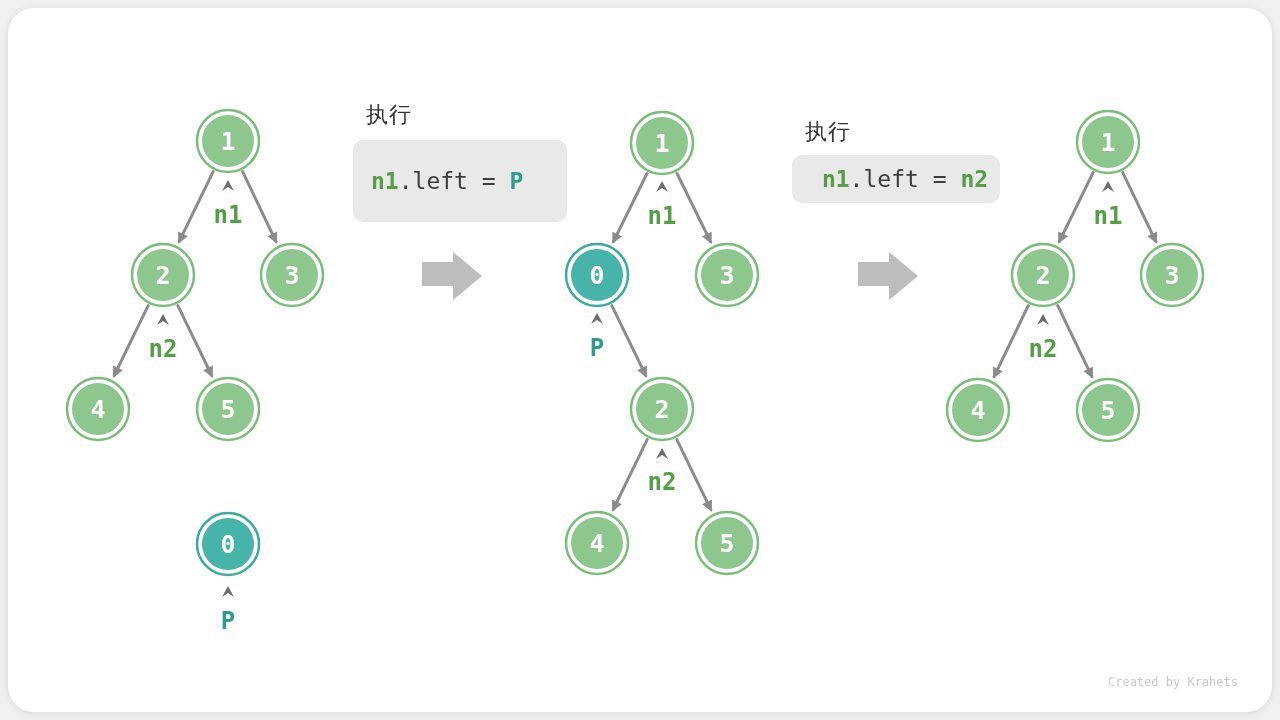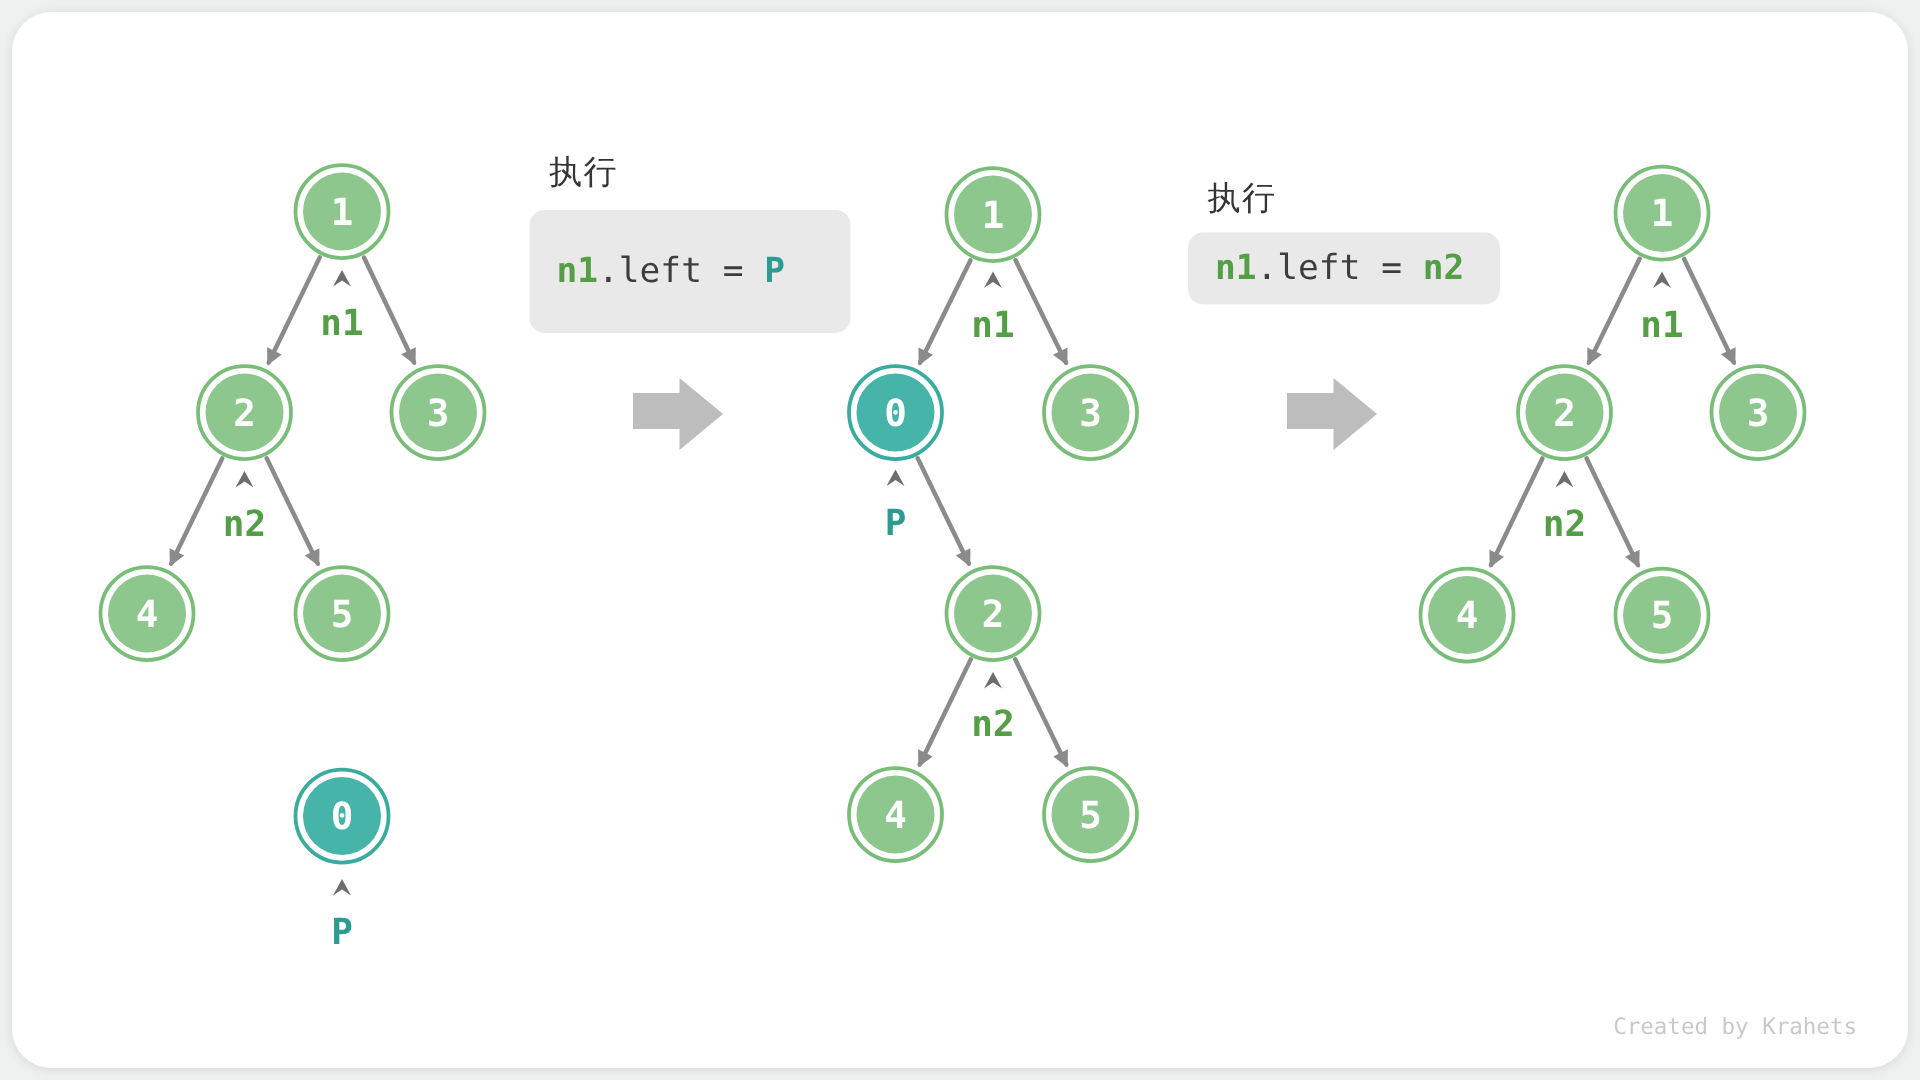--- a/index.html
+++ b/index.html
@@ -30,21 +30,21 @@
   .code-line{
     font-family:"DejaVu Sans Mono","Liberation Mono",monospace;
     font-size:23px;line-height:36px;white-space:pre;
   }
   .tok-plain{color:#3d3d3d;font-weight:normal;}
   .tok-green{color:#539e46;font-weight:bold;}
   .tok-teal{color:#2e9b91;font-weight:bold;}
   .footer{
     position:absolute;right:42px;top:675px;
     font-family:"DejaVu Sans Mono","Liberation Mono",monospace;
-    font-size:15px;color:#c9c9c9;white-space:nowrap;
+    font-size:12px;color:#c9c9c9;white-space:nowrap;
   }
   text{user-select:none;}
 </style>
 </head>
 <body>
 
 <div class="card"></div>
 
 <div class="stage">
   <svg id="diagram" width="1280" height="720" viewBox="0 0 1280 720">
@@ -175,18 +175,18 @@
       </g>
       <path d="M 422,262 L 453,262 L 453,252 L 482,276 L 453,300 L 453,286 L 422,286 Z" fill="#bdbdbd"></path>
       <path d="M 858,262 L 889,262 L 889,252 L 918,276 L 889,300 L 889,286 L 858,286 Z" fill="#bdbdbd"></path>
     </svg>
   <div id="codeblocks">
       <div class="code-title" style="left: 366px; top: 100px;">执行</div>
       <div class="code-box" style="left: 353px; top: 140px; width: 214px; height: 82px;">
         <div class="code-line"><span class="tok-green">n1</span><span class="tok-plain">.left = </span><span class="tok-teal">P</span></div>
       </div>
       <div class="code-title" style="left: 805px; top: 117px;">执行</div>
-      <div class="code-box" style="left: 792px; top: 155px; width: 208px; height: 48px;">
+      <div class="code-box" style="left: 792px; top: 155px; width: 208px; height: 48px; align-items: center;">
         <div class="code-line"><span class="tok-green">n1</span><span class="tok-plain">.left = </span><span class="tok-green">n2</span></div>
       </div>
     </div>
   <div class="footer">Created by Krahets</div>
 </div>
 
 </body></html>

